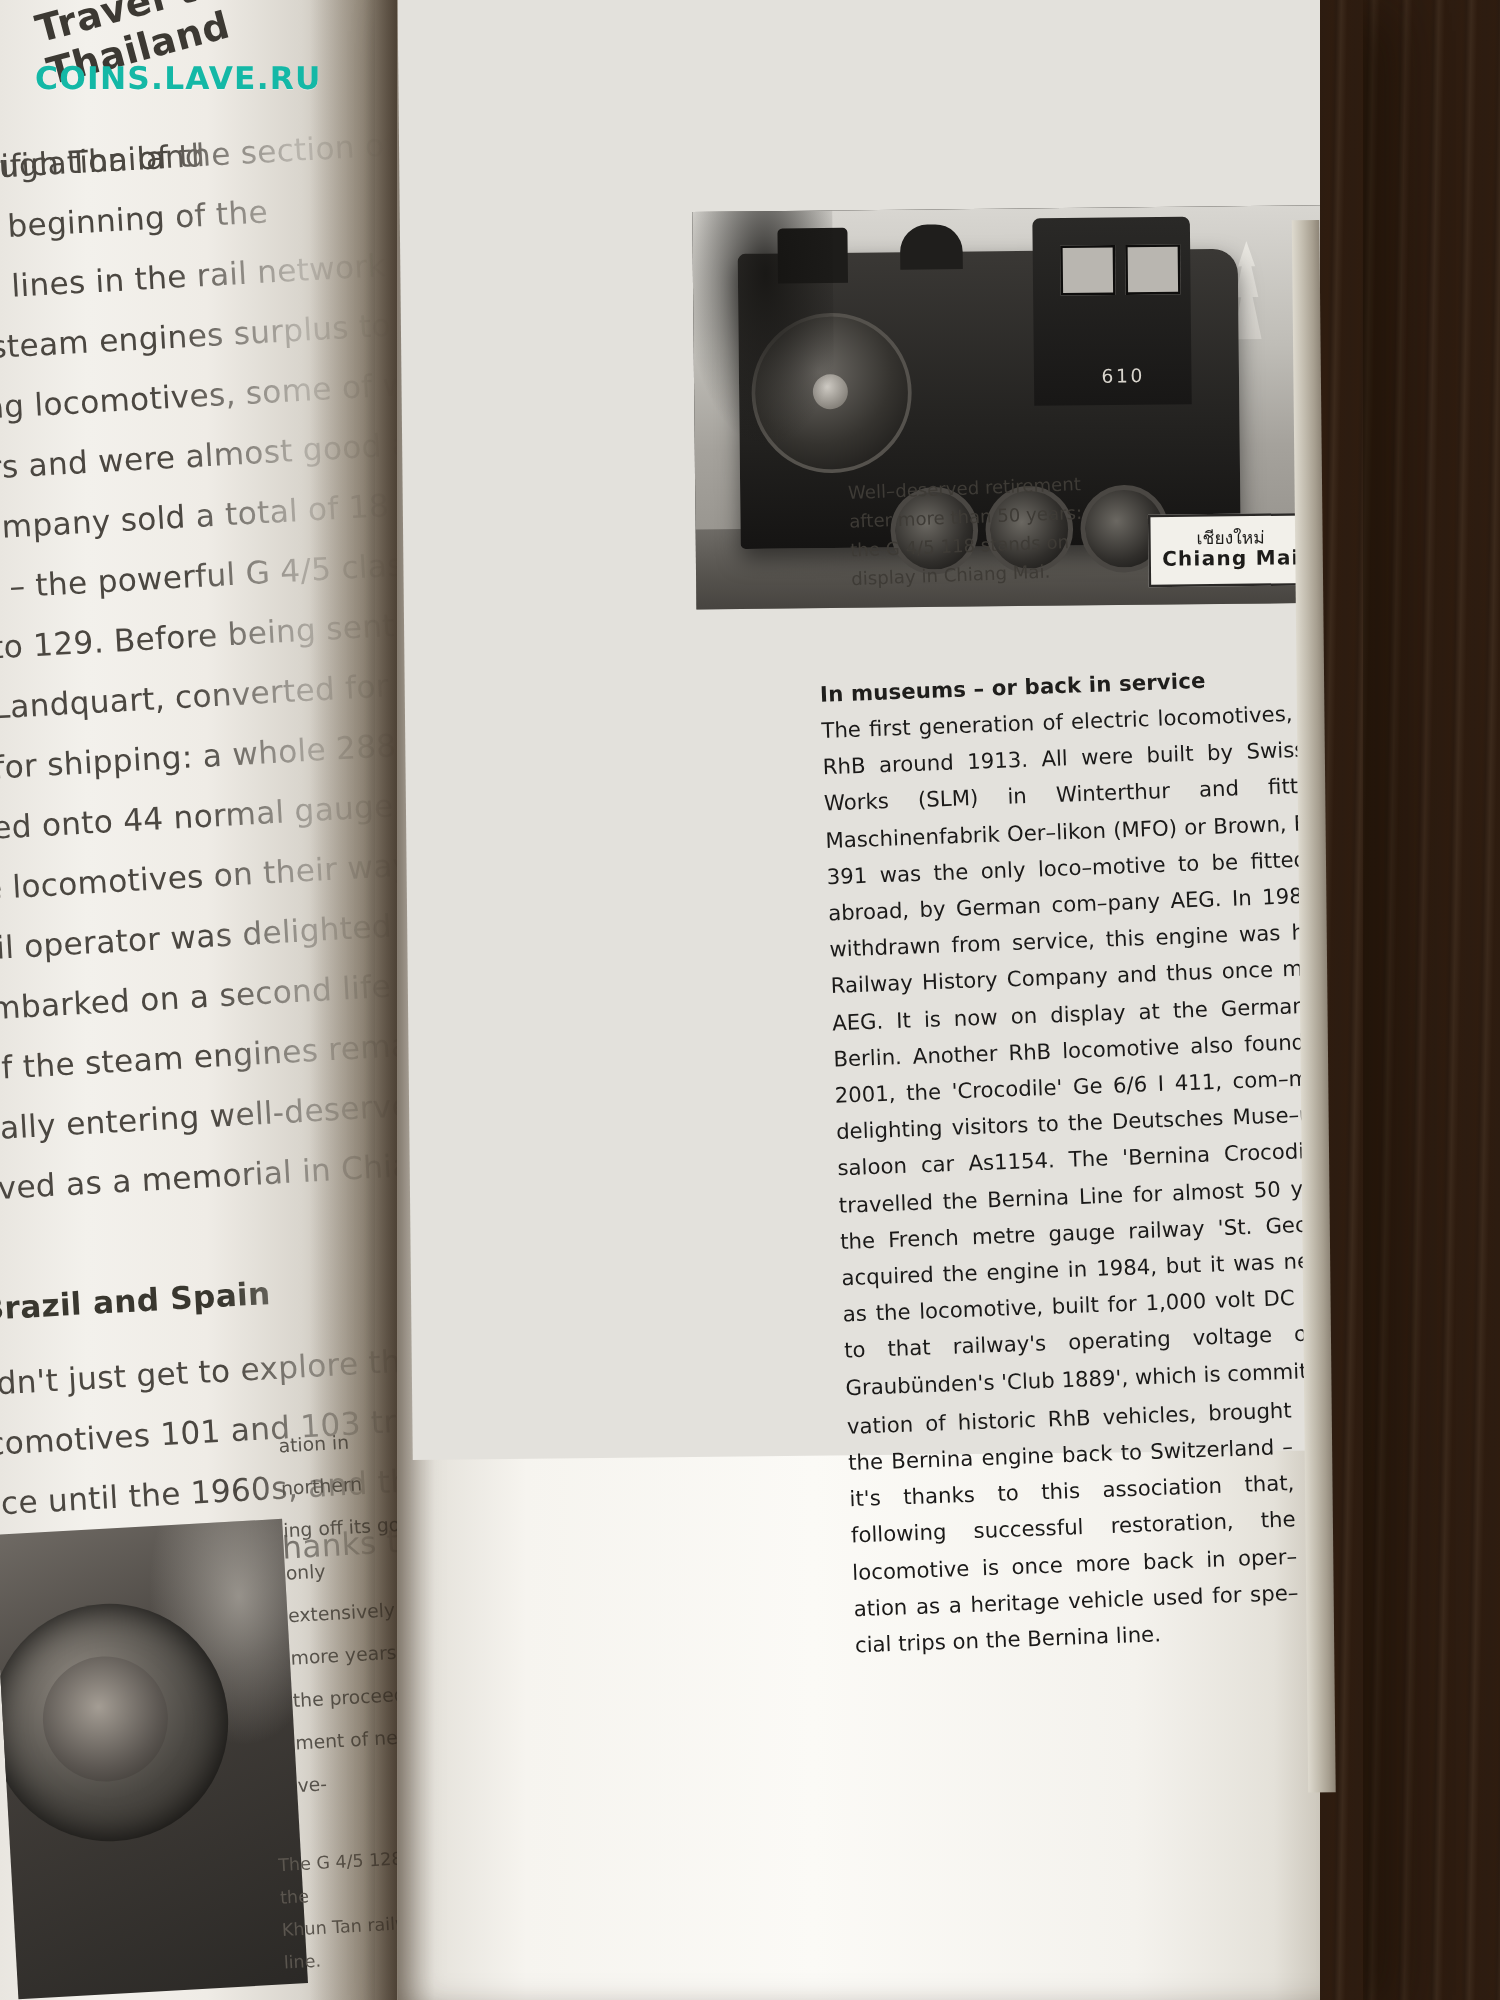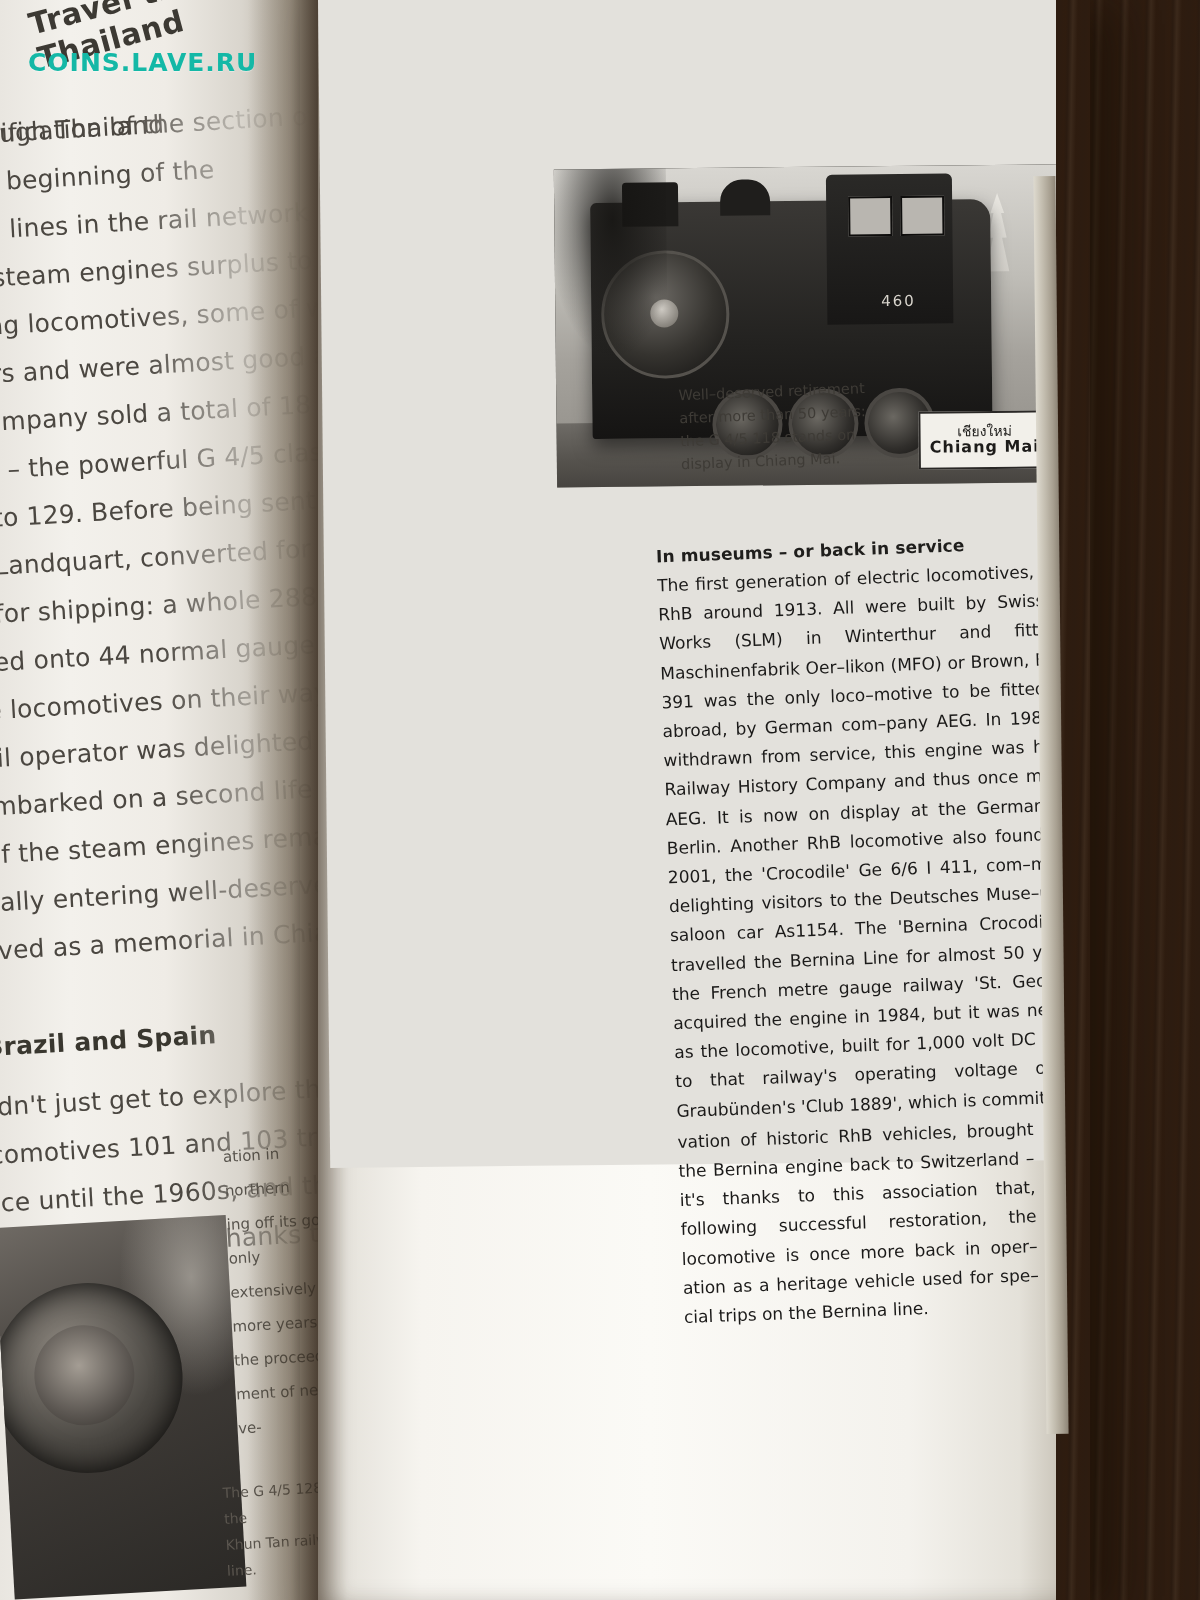--- a/index.html
+++ b/index.html
@@ -372,21 +372,21 @@
       <div class="ph-pagoda"></div>
       <div class="ph-ground"></div>
       <div class="ph-loco">
         <div class="ph-stack"></div>
         <div class="ph-dome"></div>
         <div class="ph-cab">
           <div class="ph-cab-window"></div>
           <div class="ph-cab-window two"></div>
         </div>
         <div class="ph-smokebox"></div>
-        <div class="ph-num">460</div>
+        <div class="ph-num">610</div>
         <div class="ph-wheel" style="left:120px;"></div>
         <div class="ph-wheel" style="left:196px;"></div>
         <div class="ph-wheel" style="left:272px;"></div>
       </div>
       <div class="ph-tree"></div>
       <div class="ph-signboard">
         <div class="thai">เชียงใหม่</div>
         <div class="eng">Chiang Mai</div>
       </div>
     </div>

